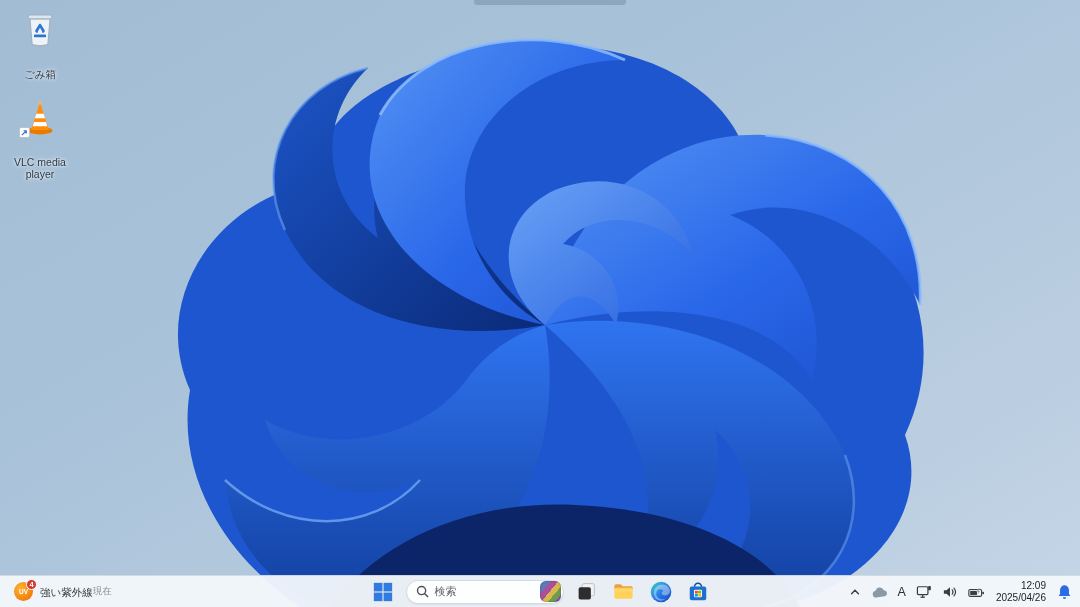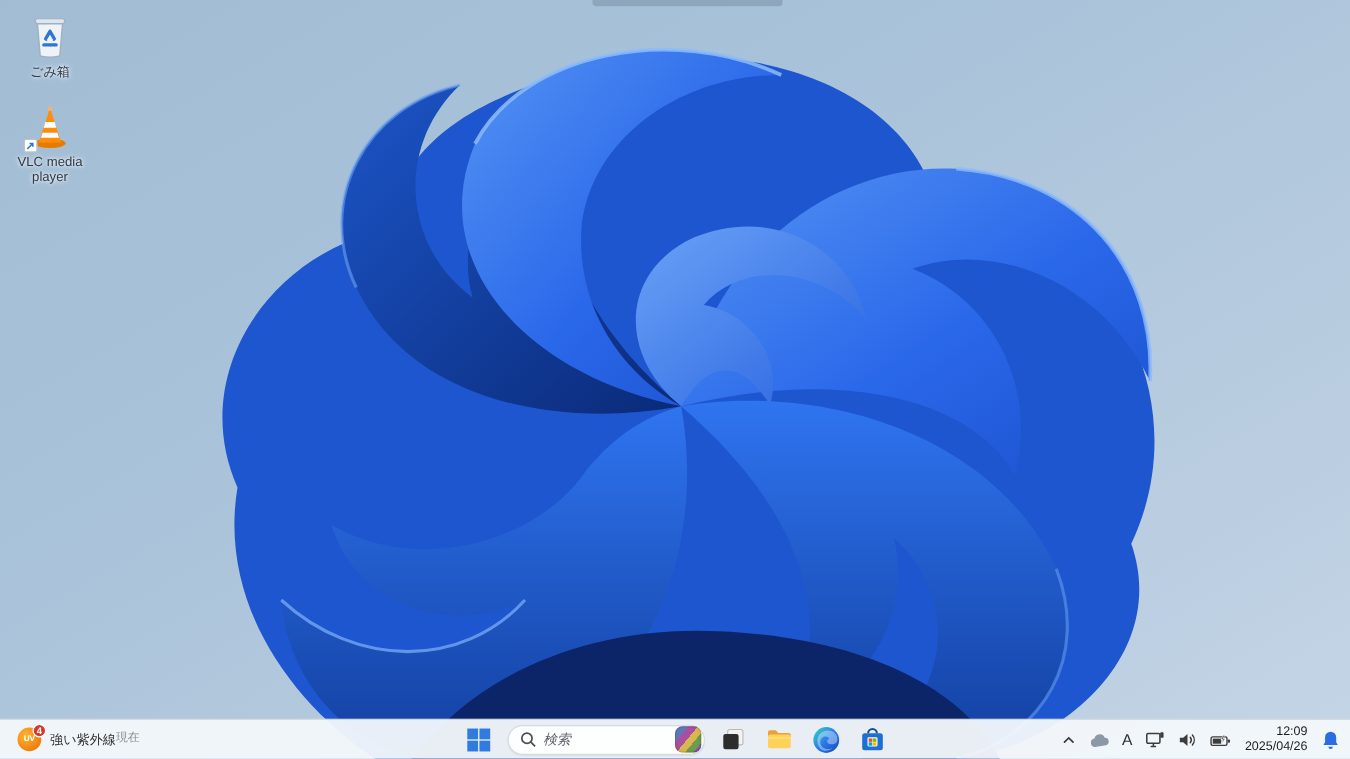--- a/index.html
+++ b/index.html
@@ -12,21 +12,21 @@
 
   
   .wallpaper { position:absolute; inset:0; }
   .top-strip { position:absolute; left:474px; top:0; width:152px; height:5px;
     background:rgba(80,100,120,.28); border-radius:0 0 3px 3px; }
 
   
   .desktop-icons { position:absolute; left:2px; top:6px; width:76px;
     display:flex; flex-direction:column; gap:11px; }
   .desk-icon { width:76px; display:flex; flex-direction:column; align-items:center;
-    padding:3px 1px; border-radius:4px; cursor:default; }
+    padding:3px 1px; border-radius:4px; cursor:default;gap:16px; }
   .desk-icon .glyph { width:40px; height:40px; position:relative;
     display:flex; align-items:center; justify-content:center; }
   .desk-icon .label { margin-top:3px; font-size:10.5px; line-height:1.15;
     color:#2f3a46; text-align:center; text-shadow:0 0 3px rgba(255,255,255,.95),0 0 6px rgba(255,255,255,.75); }
   .shortcut-badge { position:absolute; left:-1px; bottom:-1px; width:11px; height:11px;
     background:#fff; border:1px solid #b9c4cf; border-radius:2px;
     display:flex; align-items:center; justify-content:center; }
   .chrome-ball { width:38px; height:38px; border-radius:50%;
     background:conic-gradient(from -60deg,#ea4335 0 120deg,#34a853 120deg 240deg,#fbbc05 240deg 360deg);
     display:flex; align-items:center; justify-content:center; box-shadow:0 1px 2px rgba(0,0,0,.25); }
@@ -52,21 +52,21 @@
   .widget-title { font-size:10.5px; color:#2e2e2e; }
   .widget-sub { font-size:9.5px; color:#8b8f94;font-family:Liberation Serif, serif; }
 
   .tb-center { margin:0 auto; display:flex; align-items:center; gap:9px; height:32px; }
   .tb-btn { width:28px; height:28px; border-radius:4px; display:flex; align-items:center;
     justify-content:center; cursor:pointer; }
 
   .search-pill { width:158px; height:24px; border-radius:12px; background:#fdfefe;
     border:1px solid #d4dbe2; box-shadow:0 1px 1px rgba(0,0,0,.06);
     display:flex; align-items:center; gap:6px; padding:0 2px 0 9px; cursor:pointer; }
-  .search-pill .search-label { flex:1; font-size:11px; color:#5a5f66;font-style:italic; }
+  .search-pill .search-label { flex:1; font-size:11px; color:#5a5f66; }
   .search-thumb { width:21px; height:21px; border-radius:6px; flex:0 0 auto;
     background:linear-gradient(130deg,#5d79b8 0 28%,#a94f9e 28% 48%,#d8b650 48% 66%,#6d9c4a 66% 84%,#8a4fb0 84%);
     box-shadow:inset 0 0 2px rgba(0,0,0,.35); }
 
   .tb-tray { position:absolute; right:4px; top:0; height:32px; display:flex; align-items:center; gap:2px; }
   .tray-btn { height:26px; padding:0 4px; border-radius:4px; display:flex; align-items:center;
     justify-content:center; cursor:pointer; }
   .ime { font-size:12.5px; color:#2e2e2e; }
   .clock { display:flex; flex-direction:column; align-items:flex-end; line-height:1.25;
     font-size:10px; color:#1d1d1d; padding:0 5px; }

